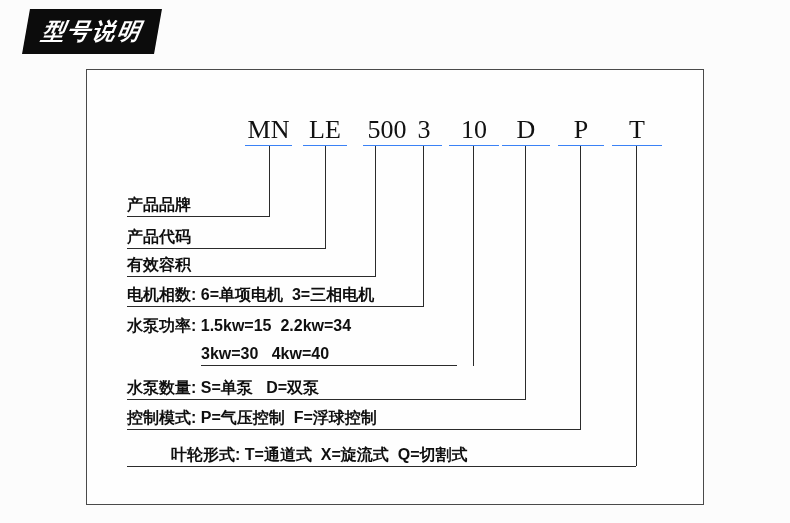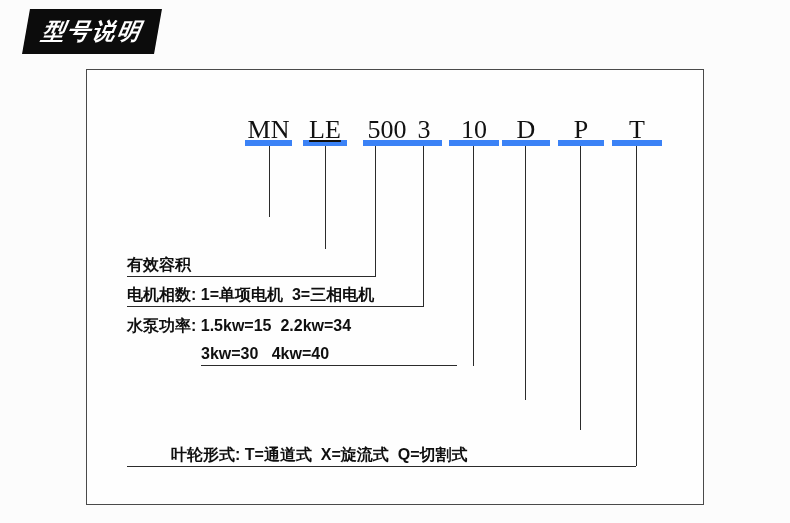--- a/index.html
+++ b/index.html
@@ -30,21 +30,21 @@
   .diagram-box {
     position:absolute; left:86px; top:69px;
     width:618px; height:436px;
     border:1px solid #4a4a4a;
     background:#fefefe;
   }
 
   
   .code-seg {
     position:absolute; top:46px; height:30px;
-    border-bottom:6px solid #3b82f6;
+    border-bottom:1px solid #3b82f6;
     font-family:"Liberation Serif", serif;
     font-size:26px; color:#111111;
     text-align:center; line-height:28px;
     white-space:pre;
   }
 
   
   .vline {
     position:absolute; top:76px; width:1px;
     background:#2b2b2b;
@@ -67,54 +67,66 @@
 
 <div class="canvas">
 
   <div class="title-badge">
     <span class="title-text">型号说明</span>
   </div>
 
   <div class="diagram-box">
 
     <span class="code-seg" style="left:158px; width:47px;">MN</span>
-    <span class="code-seg" style="left:216px; width:44px;text-decoration:underline;">LE</span>
+    <span class="code-seg" style="left:216px; width:44px;">LE</span>
     <span class="code-seg" style="left:276px; width:48px;">500</span>
     <span class="code-seg" style="left:319px; width:36px;">3</span>
     <span class="code-seg" style="left:362px; width:50px;">10</span>
     <span class="code-seg" style="left:415px; width:48px;">D</span>
     <span class="code-seg" style="left:471px; width:46px;">P</span>
     <span class="code-seg" style="left:525px; width:50px;">T</span>
 
     <div class="vline" style="left:182px; height:71px;"></div>
     <div class="vline" style="left:238px; height:103px;"></div>
     <div class="vline" style="left:288px; height:131px;"></div>
     <div class="vline" style="left:336px; height:161px;"></div>
     <div class="vline" style="left:386px; height:220px;"></div>
     <div class="vline" style="left:438px; height:254px;"></div>
     <div class="vline" style="left:493px; height:284px;"></div>
     <div class="vline" style="left:549px; height:320px;"></div>
 
+    <div class="row" style="left:40px; top:125px; width:142px;">
+      <span class="lbl">产品品牌</span>
+    </div>
 
+    <div class="row" style="left:40px; top:157px; width:198px;">
+      <span class="lbl">产品代码</span>
+    </div>
 
     <div class="row" style="left:40px; top:185px; width:248px;font-family:Liberation Serif, serif;">
       <span class="lbl">有效容积</span>
     </div>
 
     <div class="row" style="left:40px; top:215px; width:296px;">
-      <span class="lbl">电机相数: 1=单项电机  3=三相电机</span>
+      <span class="lbl">电机相数: 6=单项电机  3=三相电机</span>
     </div>
 
     <div class="plain" style="left:40px; top:246px;">
       <span class="lbl">水泵功率: 1.5kw=15  2.2kw=34</span>
     </div>
     <div class="row" style="left:114px; top:274px; width:256px;">
       <span class="lbl">3kw=30   4kw=40</span>
     </div>
 
+    <div class="row" style="left:40px; top:308px; width:398px;">
+      <span class="lbl">水泵数量: S=单泵   D=双泵</span>
+    </div>
 
+    <div class="row" style="left:40px; top:338px; width:453px;">
+      <span class="lbl">控制模式: P=气压控制  F=浮球控制</span>
+    </div>
 
     <div class="row" style="left:40px; top:375px; width:509px;padding-left:44px;">
       <span class="lbl">叶轮形式: T=通道式  X=旋流式  Q=切割式</span>
     </div>
 
   </div>
 </div>
 
 </body></html>

